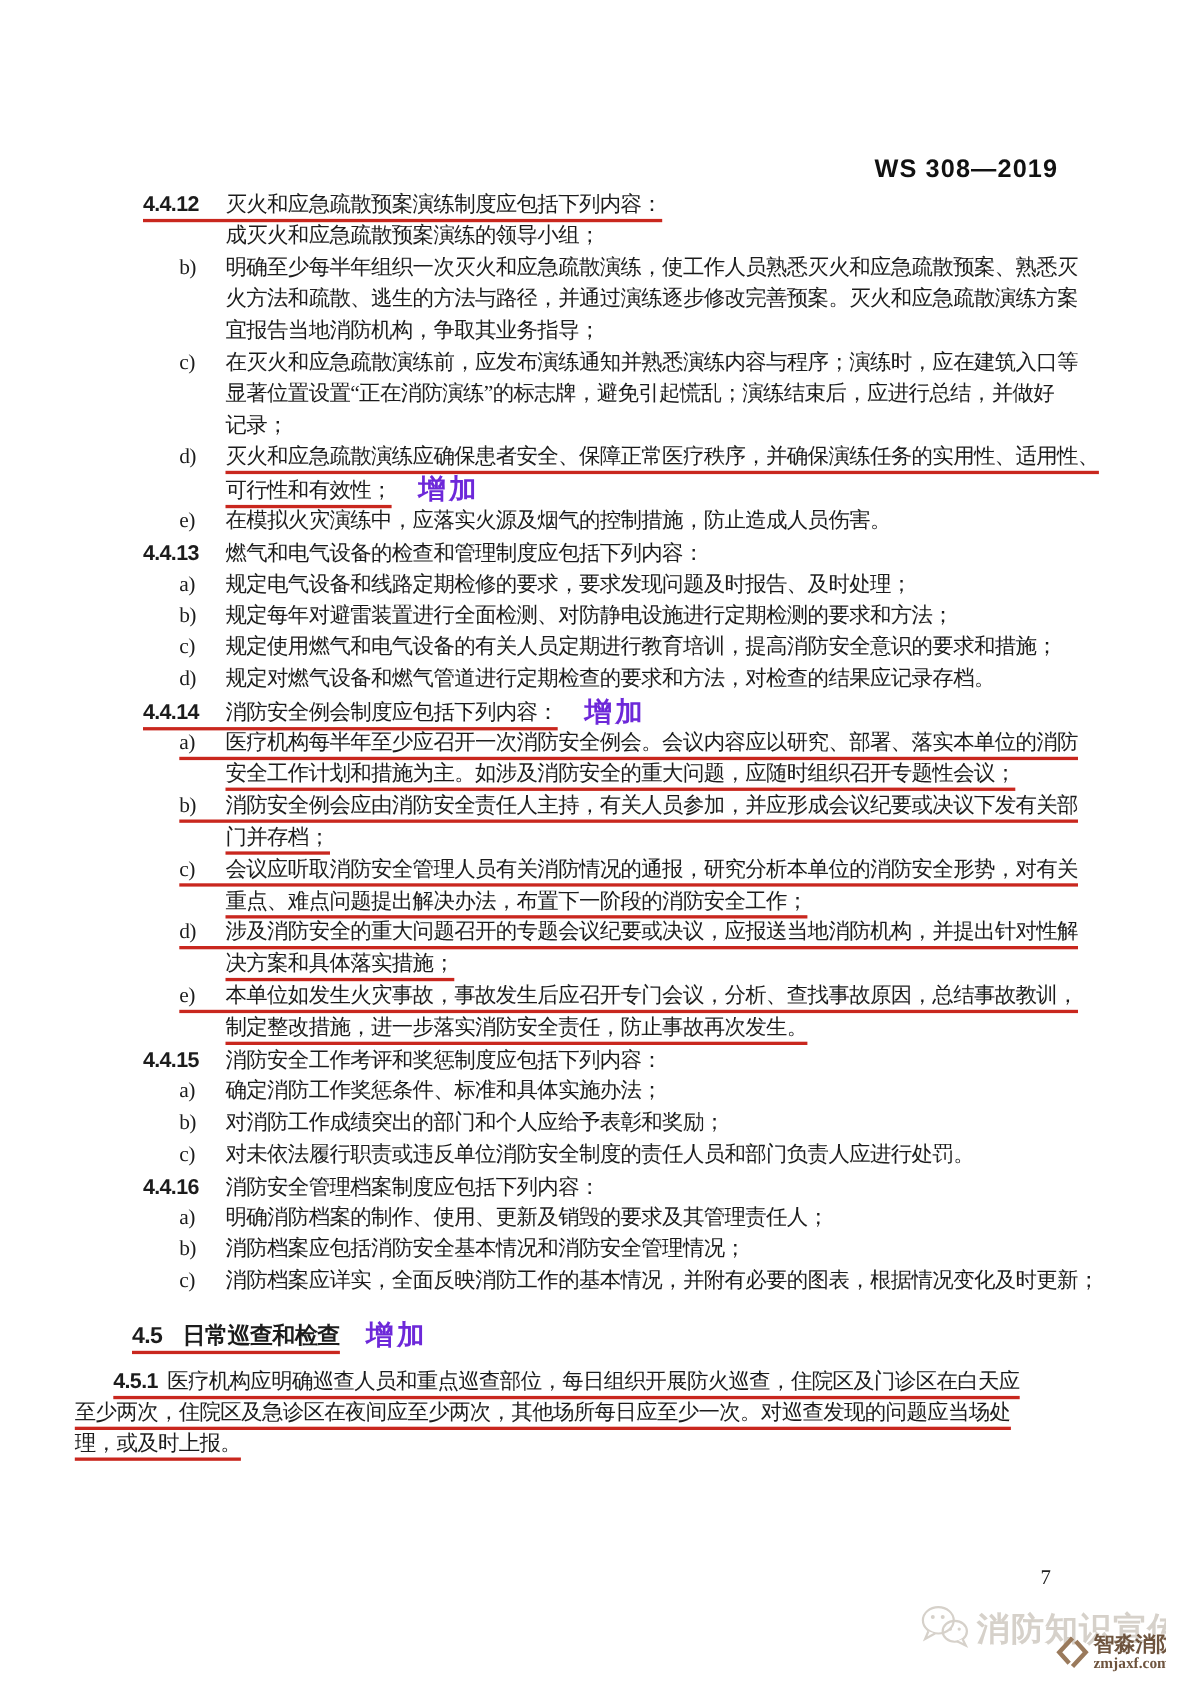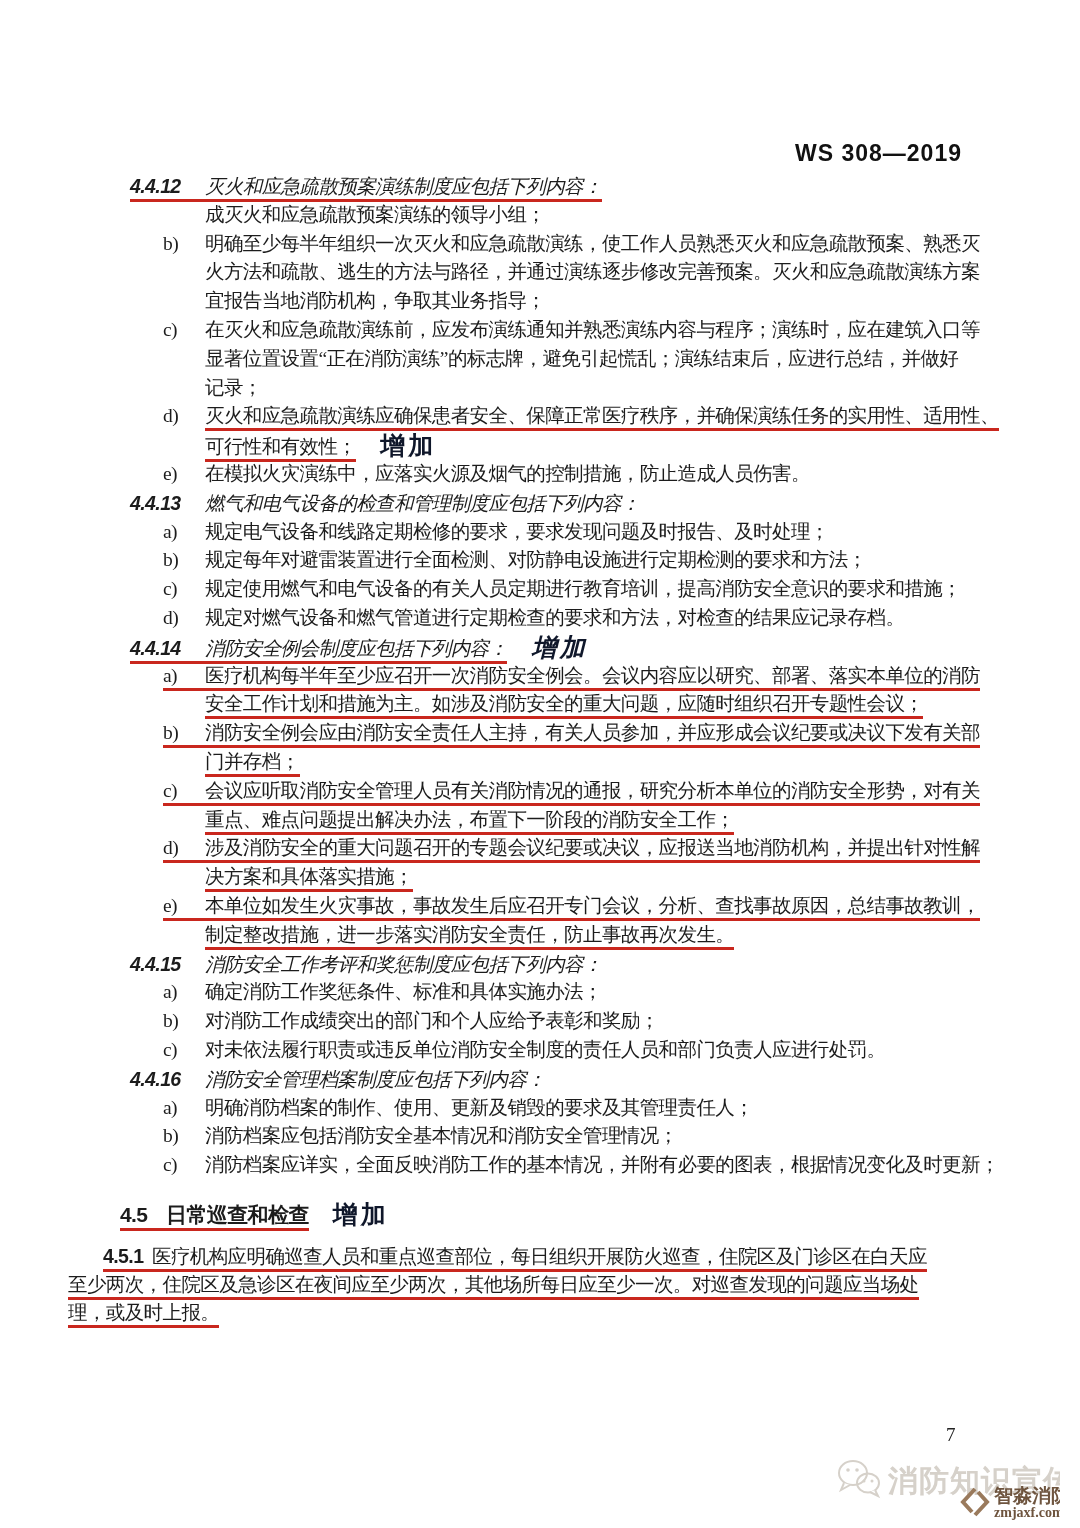--- a/index.html
+++ b/index.html
@@ -31,36 +31,36 @@
   .row {
     height:28.8px;
     line-height:28.8px;
     white-space:nowrap;
     font-size:19.5px;
     letter-spacing:-0.6px;
     color:#1c1c1c;
   }
   .row .marker { display:inline-block; }
   
-  .sec    { padding-left:130px; font-family:"Liberation Sans", sans-serif;font-style:italic; }
+  .sec    { padding-left:130px; font-family:"Liberation Sans", sans-serif; }
   .sec    .marker { width:75px; font-weight:bold; }
   .li     { padding-left:163px; }
   .li     .marker { width:42px; }
   .cont   { padding-left:205px; }
   .flush  { padding-left:68px; }
   .sec45  { padding-left:120px; font-family:"Liberation Sans", sans-serif;
             font-weight:bold; font-size:21px; height:34px; line-height:32px; }
   .sec45  .marker { width:46px; }
   .sec451 { padding-left:103px; }
   .sec451 .marker { width:49px; font-family:"Liberation Sans", sans-serif; font-weight:bold; }
   
   .u { border-bottom:3px solid #c9271e; padding-bottom:2px; }
   
   .add {
-    color:#0f172a;
+    color:#6d28d9;
     font-family:"Liberation Sans", sans-serif;
     font-weight:bold;
     font-size:25px;
     margin-left:24px;
     letter-spacing:3px;
     vertical-align:-1px;
   }
   .spacer { width:100%; }
   .page-number {
     position:absolute;

